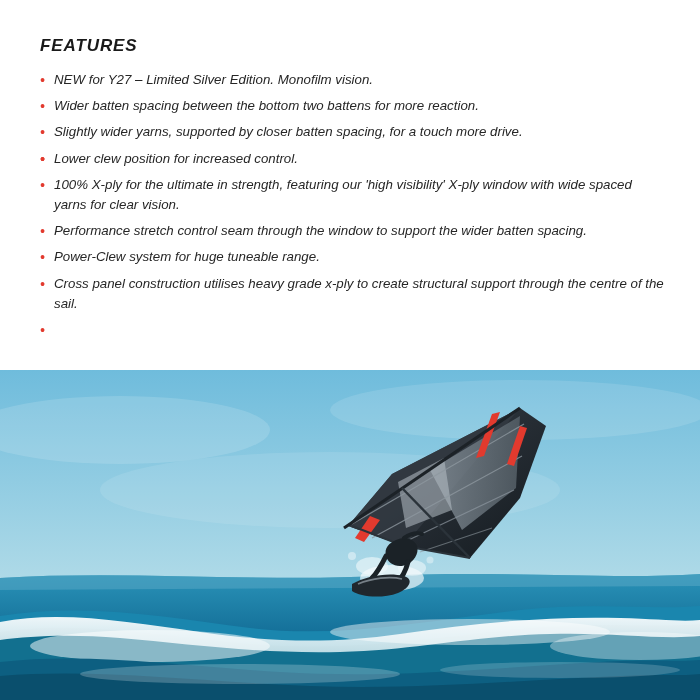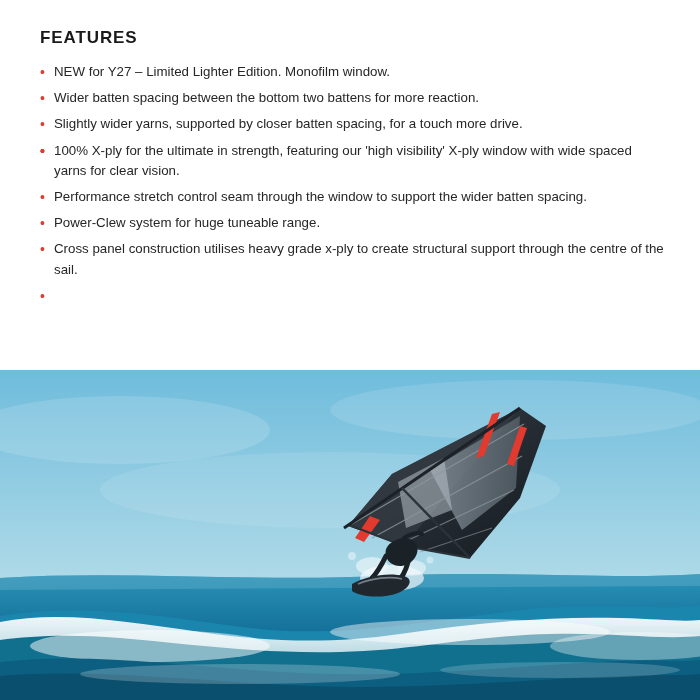--- a/index.html
+++ b/index.html
@@ -13,22 +13,23 @@
     font-family: "Liberation Sans", sans-serif;
     overflow: hidden;
   }
   .page {
     position: relative;
     width: 700px;
     height: 700px;
     box-sizing: border-box;
   }
   .features-section {
-    padding: 28px 34px 0 40px;
+    padding: 36px 34px 0 40px;
     box-sizing: border-box;
+    font-style: italic;
   }
   .features-title {
     font-size: 17px;
     font-weight: bold;
     letter-spacing: 0.9px;
     color: #1a1a1a;
     margin: 0 0 14px 0;
     text-transform: uppercase;
   }
   ul.features-list {
@@ -65,25 +66,25 @@
   }
 </style>
 </head>
 <body>
 
 <div class="page">
 
   <div class="features-section">
     <h2 class="features-title">FEATURES</h2>
     <ul class="features-list">
-      <li><span class="bullet">•</span><span>NEW for Y27 – Limited Lighter Edition. Monofilm window.</span></li>
+      <li><span class="bullet">•</span><span>NEW for Y27 – Limited Silver Edition. Monofilm vision.</span></li>
       <li><span class="bullet">•</span><span>Wider batten spacing between the bottom two battens for more reaction.</span></li>
       <li><span class="bullet">•</span><span>Slightly wider yarns, supported by closer batten spacing, for a touch more drive.</span></li>
       <li><span class="bullet">•</span></li>
-      <li><span class="bullet">•</span></li>
+      <li><span class="bullet">•</span><span>Lower clew position for increased control.</span></li>
       <li><span class="bullet">•</span><span>100% X-ply for the ultimate in strength, featuring our 'high visibility' X-ply window with wide spaced yarns for clear vision.</span></li>
       <li><span class="bullet">•</span><span>Performance stretch control seam through the window to support the wider batten spacing.</span></li>
       <li><span class="bullet">•</span><span>Power-Clew system for huge tuneable range.</span></li>
       <li><span class="bullet">•</span><span>Cross panel construction utilises heavy grade x-ply to create structural support through the centre of the sail.</span></li>
       <li><span class="bullet">•</span></li>
     </ul>
   </div>
 
   <div class="hero">
     <svg width="700" height="330" viewBox="0 0 700 330" xmlns="http://www.w3.org/2000/svg">

